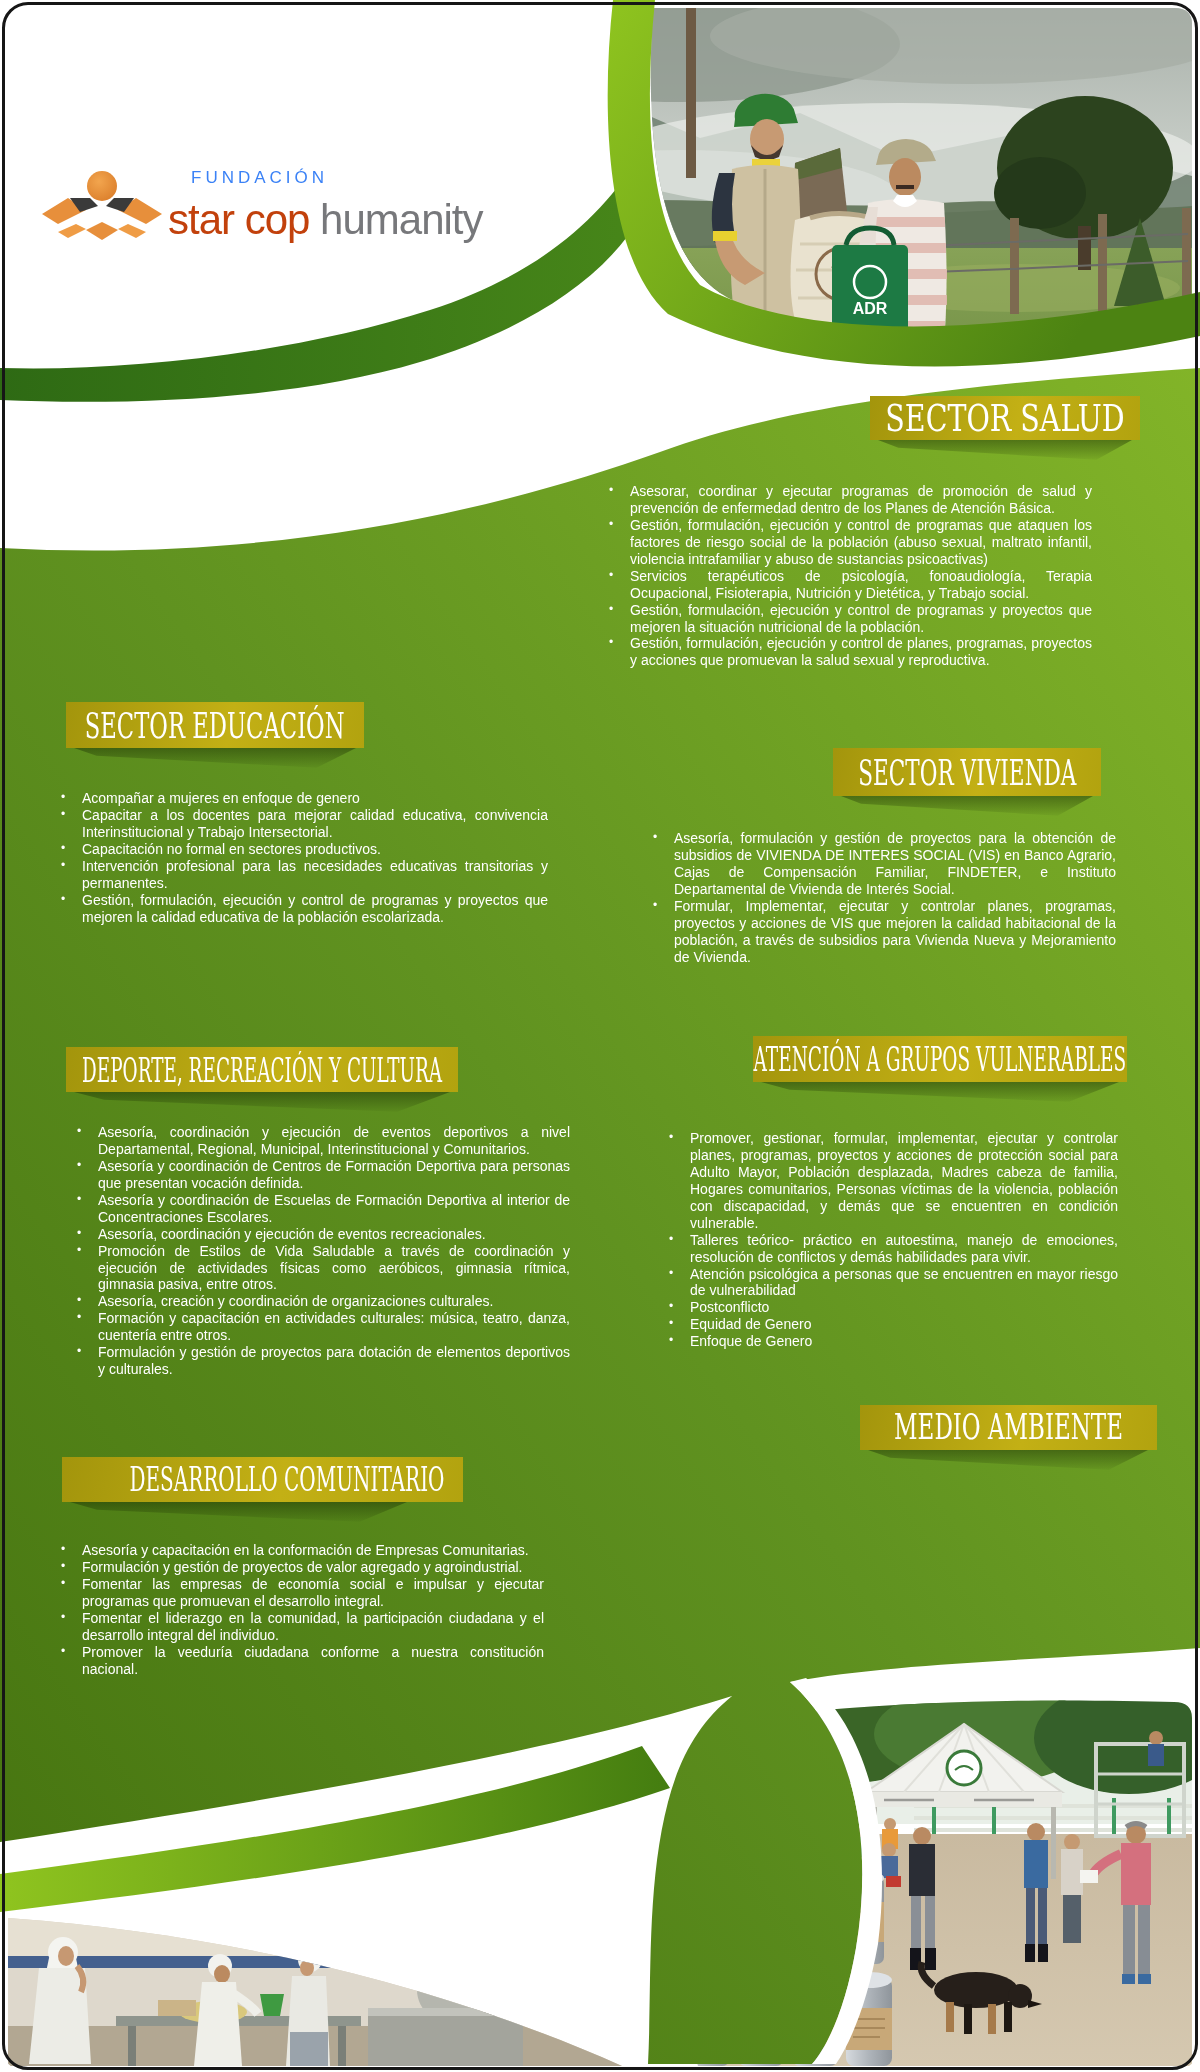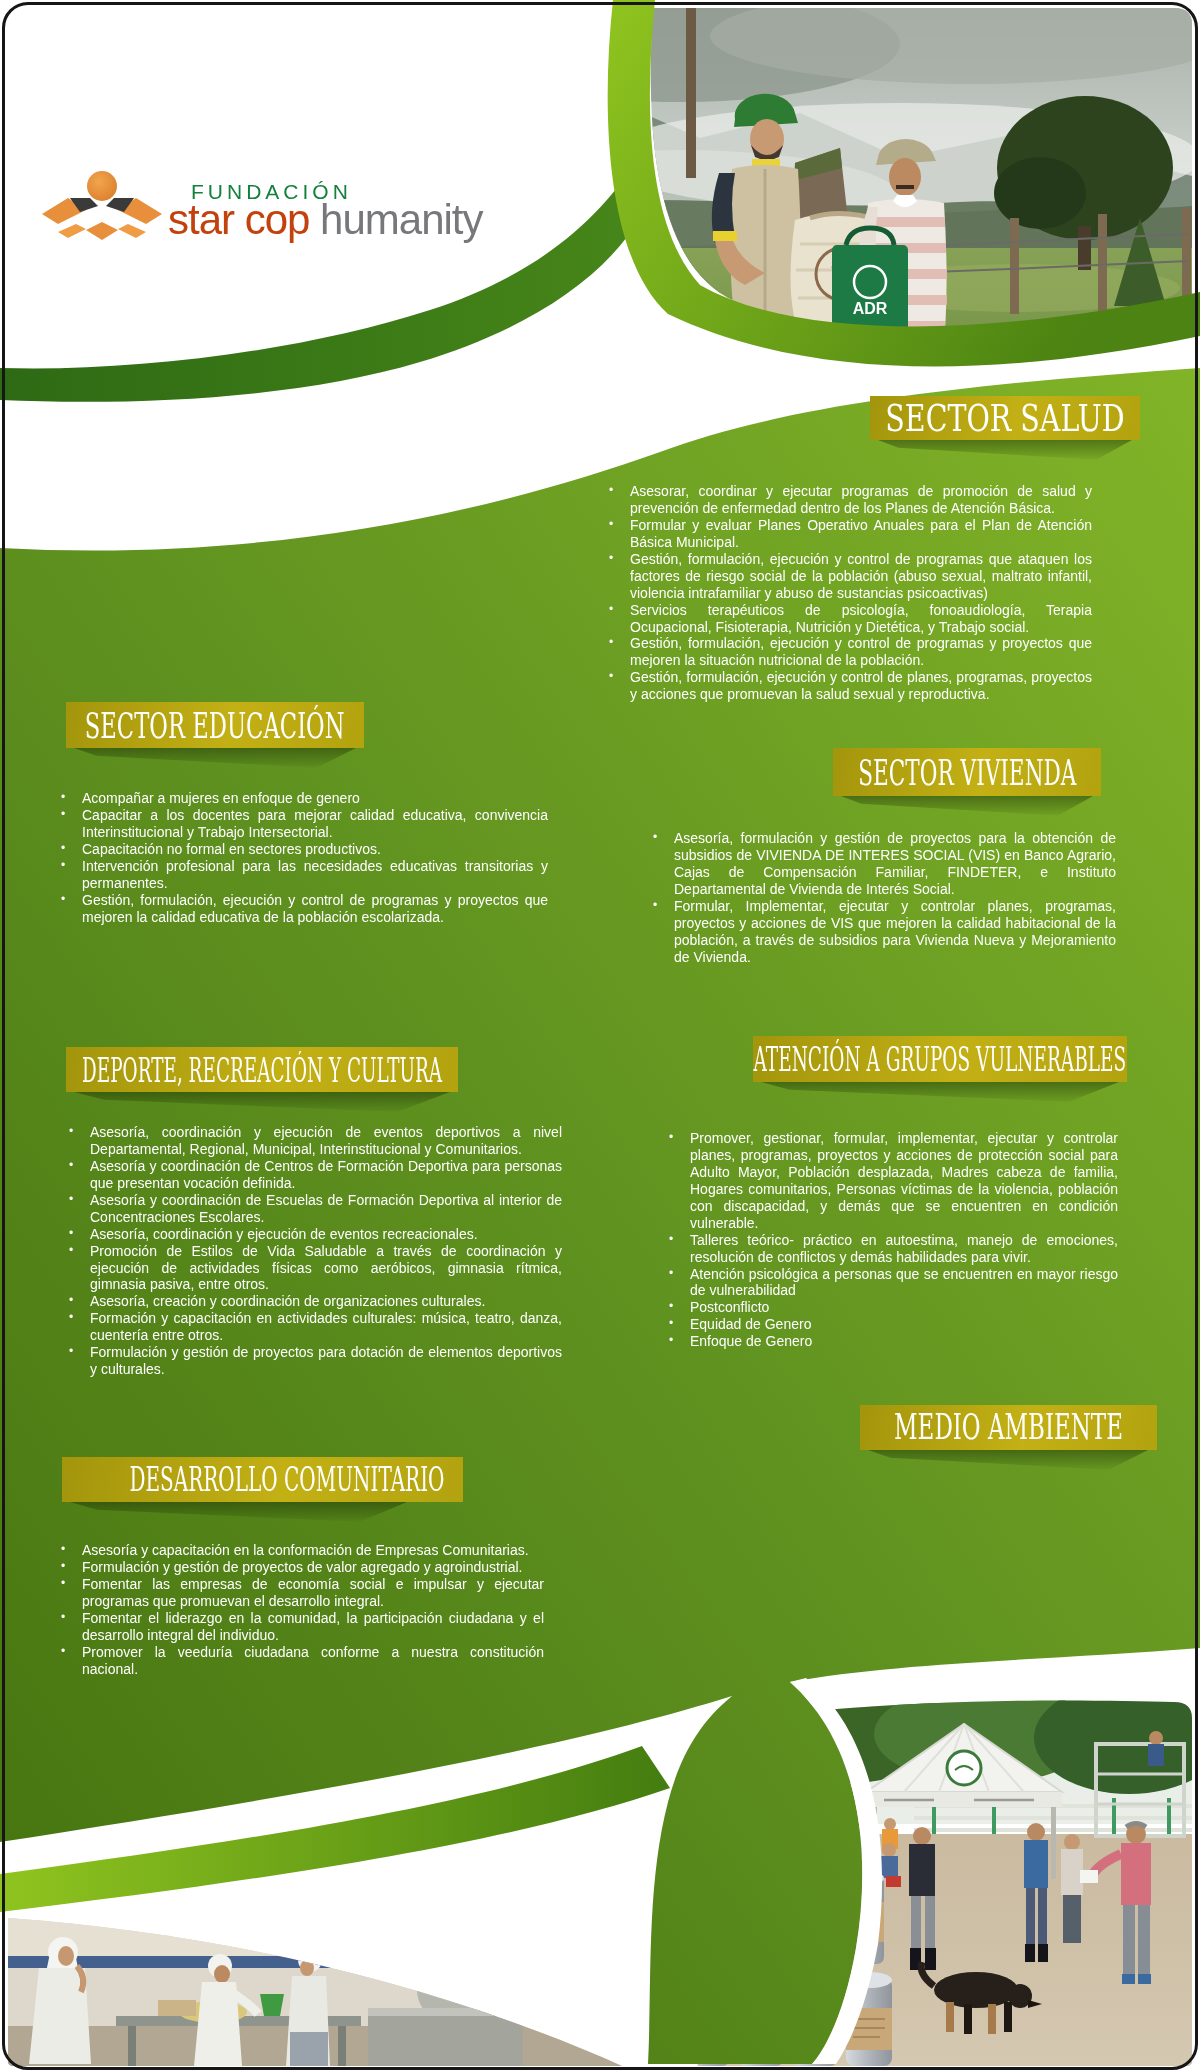--- a/index.html
+++ b/index.html
@@ -4,21 +4,21 @@
 <style>
   html,body{margin:0;padding:0;background:#ffffff;}
   .page{position:relative;width:1200px;height:2072px;background:#ffffff;overflow:hidden;border-radius:28px;font-family:"Liberation Sans",sans-serif;}
   .frame{position:absolute;inset:2px;border:3px solid #161616;border-radius:26px;pointer-events:none;z-index:40;}
   .photo{position:absolute;z-index:1;}
   .deco{position:absolute;left:0;top:0;z-index:2;}
   .content{position:absolute;left:0;top:0;width:100%;height:100%;z-index:10;}
 
   
   .logo-mark{position:absolute;left:42px;top:168px;}
-  .logo-fundacion{position:absolute;left:191px;top:180px;font-size:21px;letter-spacing:4px;color:#15803d;}
+  .logo-fundacion{position:absolute;left:191px;top:168px;font-size:17px;letter-spacing:4px;color:#3b82f6;}
   .logo-brand{position:absolute;left:168px;top:196px;font-size:42px;letter-spacing:-1px;white-space:nowrap;}
   .brand-orange{color:#c2410c;}
   .brand-gray{color:#77787b;}
 
   
   .hbox{position:absolute;display:flex;align-items:center;justify-content:center;
         background:linear-gradient(100deg,#a3950c,#c3b015 55%,#b2a30f);}
   .hbox .t{font-family:"DejaVu Serif",serif;color:#ffffff;white-space:nowrap;}
   .hshadow{position:absolute;height:22px;
         background:linear-gradient(to bottom,rgba(22,38,0,.42),rgba(22,38,0,0));
@@ -40,21 +40,21 @@
   .sh-comunitario{left:70px;top:1502px;width:337px;}
 
   
   .section-list{position:absolute;list-style:none;margin:0;padding:0;color:#ffffff;
         font-size:14px;line-height:1.21;text-align:justify;}
   .section-list li{position:relative;padding-left:30px;}
   .section-list li::before{content:"\2022";position:absolute;left:9px;top:0;font-size:12px;}
   .l-salud{left:600px;top:483px;width:492px;}
   .l-educacion{left:52px;top:790px;width:496px;}
   .l-vivienda{left:644px;top:830px;width:472px;}
-  .l-deporte{left:60px;top:1124px;width:502px;}
+  .l-deporte{left:68px;top:1124px;width:502px;}
   .l-vulnerables{left:660px;top:1130px;width:458px;}
   .l-comunitario{left:52px;top:1542px;width:492px;}
 </style>
 </head>
 <body>
 
 <div class="page">
 
   <svg class="photo" style="left:540px;top:8px;" width="652" height="430" viewBox="0 0 652 430">
     <defs>
@@ -462,21 +462,20 @@
       <div class="logo-brand"><span class="brand-orange">star cop</span><span class="brand-gray">&nbsp;</span><span class="brand-gray">humanity</span></div>
     </div>
 
     <section>
       <div class="hbox h-salud">
           <span class="t">SECTOR SALUD</span>
         </div>
       <div class="hshadow sh-salud"></div>
       <ul class="section-list l-salud">
           <li>Asesorar, coordinar y ejecutar programas de promoción de salud y prevención de enfermedad dentro de los Planes de Atención Básica.</li>
-          <li>Formular y evaluar Planes Operativo Anuales para el Plan de Atención Básica Municipal.</li>
           <li>Gestión, formulación, ejecución y control de programas que ataquen los factores de riesgo social de la población (abuso sexual, maltrato infantil, violencia intrafamiliar y abuso de sustancias psicoactivas)</li>
           <li>Servicios terapéuticos de psicología, fonoaudiología, Terapia Ocupacional, Fisioterapia, Nutrición y Dietética, y Trabajo social.</li>
           <li>Gestión, formulación, ejecución y control de programas y proyectos que mejoren la situación nutricional de la población.</li>
           <li>Gestión, formulación, ejecución y control de planes, programas, proyectos y acciones que promuevan la salud sexual y reproductiva.</li>
         </ul>
     </section>
 
     <section>
       <div class="hbox h-educacion">
           <span class="t">SECTOR EDUCACIÓN</span>

